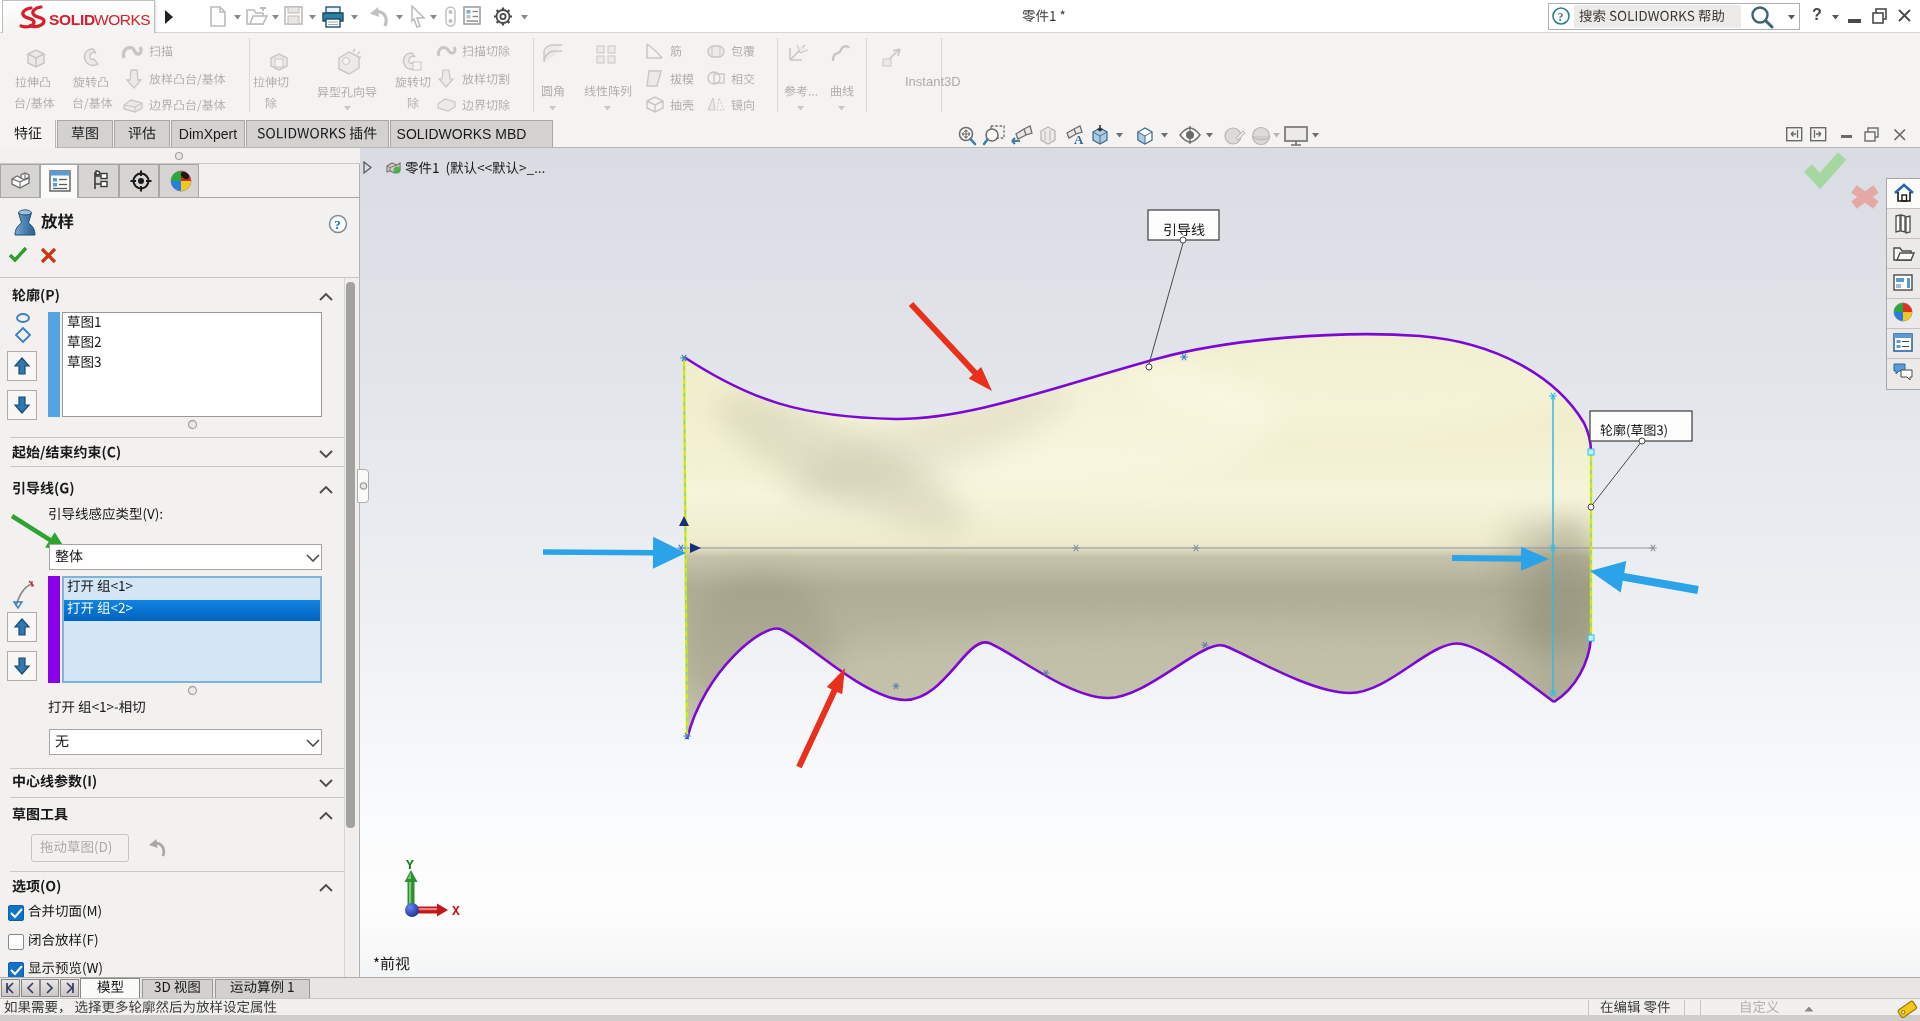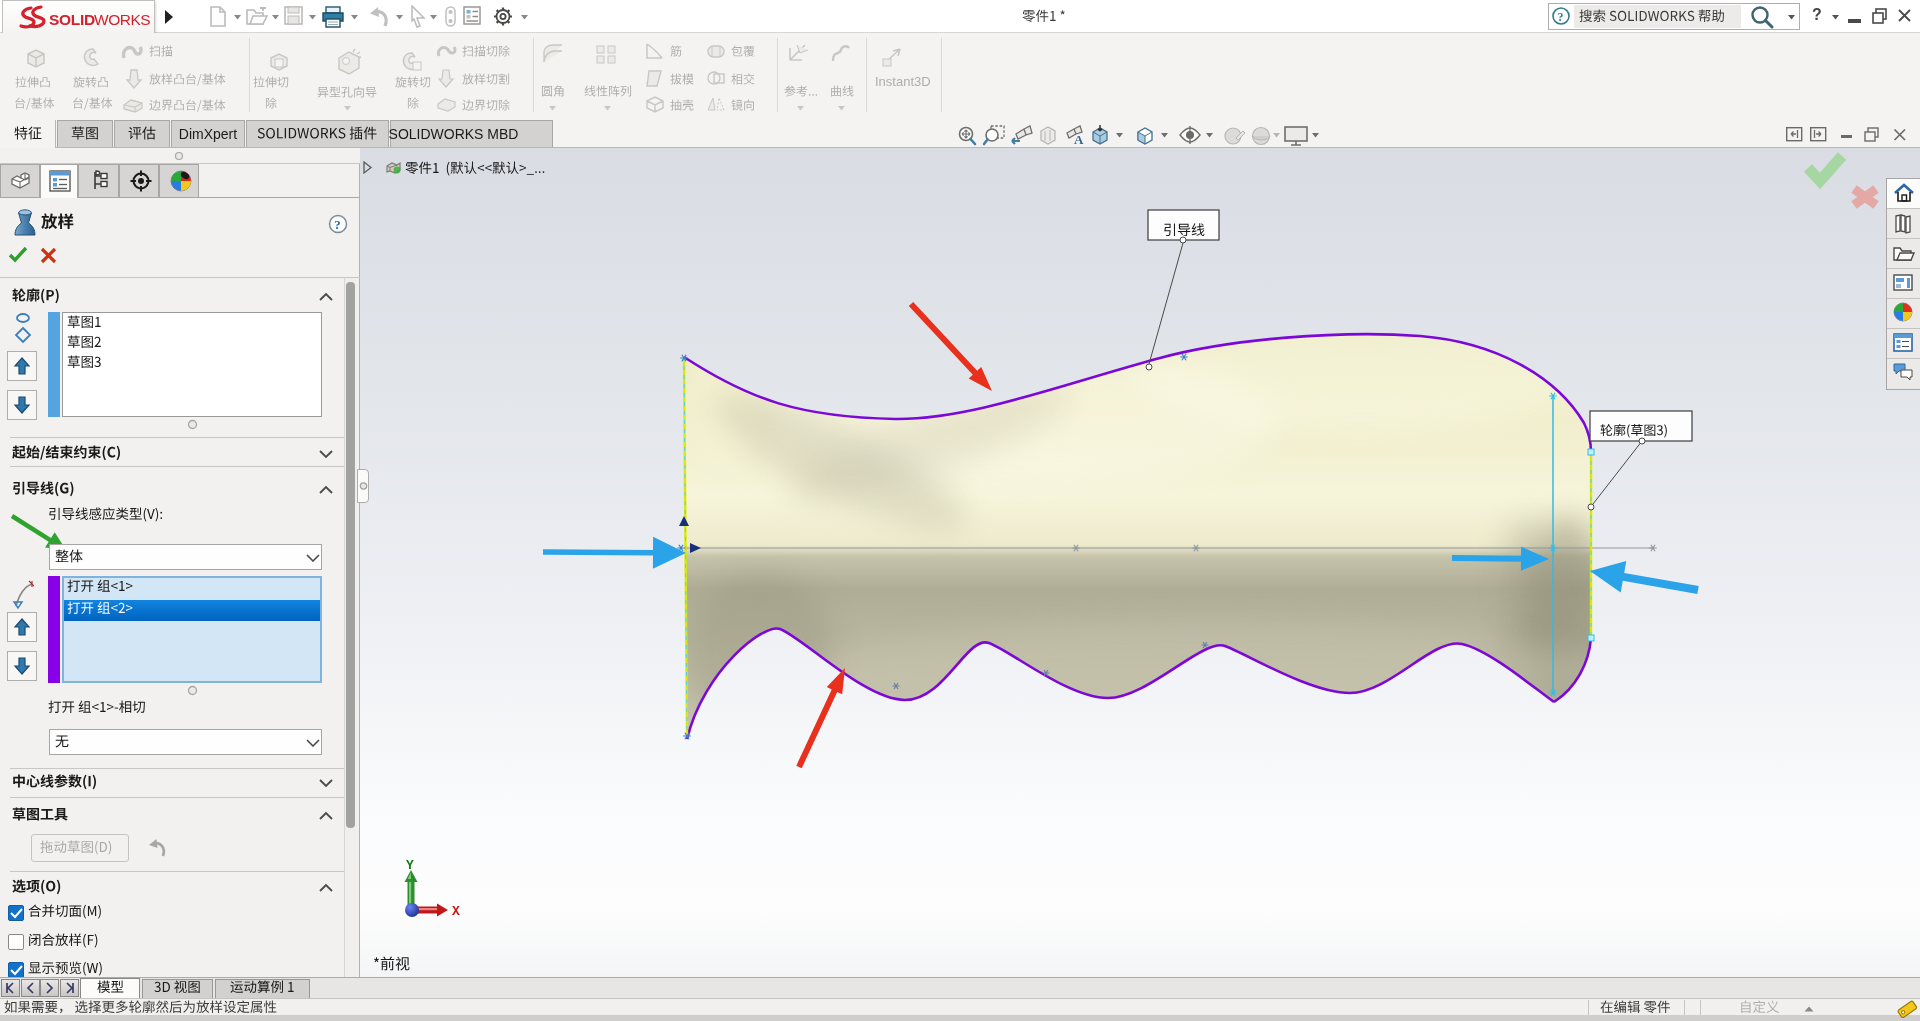--- a/index.html
+++ b/index.html
@@ -517,21 +517,21 @@
     <use href="#gr66f2" x="0"></use>
     <use href="#gr7ebf" x="1000"></use>
   </svg>
 <svg class="abs" style="left:838px;top:106px;" width="8" height="6" viewBox="0 0 8 6">
     <path d="M0,0 L7,0 L3.5,4.5 Z" fill="#c9c7c4"></path>
   </svg>
 <svg class="abs" style="left:880px;top:44px;" width="30" height="26" viewBox="0 0 30 26">
     <path d="M6,18 L20,5 M20,5 l-2,7 M20,5 l-7,2" stroke="#c9c7c4" stroke-width="1.6" fill="none"></path>
     <rect x="3" y="15" width="8" height="7" fill="#eceae7" stroke="#c9c7c4"></rect>
   </svg>
-<div class="abs" style="left:875px;top:74px;font-size:13px;color:#afada9">Instant3D</div>
+<div class="abs" style="left:905px;top:74px;font-size:13px;color:#afada9">Instant3D</div>
 <div class="abs" style="left:0px;top:120px;width:1920px;height:28px;background:#f4f3f1;border-bottom:1px solid #b9b7b5"></div>
 <div class="abs" style="left:0px;top:120px;width:56px;height:28px;background:#f4f3f1;border-right:1px solid #b9b7b5"></div>
 <div class="abs" style="left:57px;top:120px;width:56px;height:27px;background:#d3d2d0;border:1px solid #a9a7a5;border-bottom:none"></div>
 <div class="abs" style="left:114px;top:120px;width:56px;height:27px;background:#d3d2d0;border:1px solid #a9a7a5;border-bottom:none"></div>
 <div class="abs" style="left:171px;top:120px;width:74px;height:27px;background:#d3d2d0;border:1px solid #a9a7a5;border-bottom:none"></div>
 <div class="abs" style="left:246px;top:120px;width:143px;height:27px;background:#d3d2d0;border:1px solid #a9a7a5;border-bottom:none"></div>
 <div class="abs" style="left:390px;top:120px;width:163px;height:27px;background:#d3d2d0;border:1px solid #a9a7a5;border-bottom:none"></div>
 <svg style="position:absolute;left:14px;top:126px;overflow:visible" width="28.0" height="14" viewBox="0 -880 2000 1000" fill="#1a1a1a">
     <use href="#gr7279" x="0"></use>
     <use href="#gr5f81" x="1000"></use>
@@ -552,21 +552,21 @@
     <use href="#gr49" x="1881"></use>
     <use href="#gr44" x="2174"></use>
     <use href="#gr57" x="2862"></use>
     <use href="#gr4f" x="3740"></use>
     <use href="#gr52" x="4482"></use>
     <use href="#gr4b" x="5117"></use>
     <use href="#gr53" x="5763"></use>
     <use href="#gr63d2" x="6583"></use>
     <use href="#gr4ef6" x="7583"></use>
   </svg>
-<div class="abs" style="left:372px;top:126px;width:163px;text-align:center;font-size:14px;color:#1a1a1a">SOLIDWORKS MBD</div>
+<div class="abs" style="left:380px;top:126px;width:163px;text-align:center;font-size:14px;color:#1a1a1a">SOLIDWORKS MBD</div>
 <svg class="abs" style="left:956px;top:125px;" width="22" height="22" viewBox="0 0 22 22">
     <circle cx="10" cy="9" r="6.5" fill="#fdfdfd" stroke="#6e6e6c" stroke-width="1.6"></circle>
     <path d="M10,5 l0,8 M6,9 l8,0 M10,5 l-1.6,1.6 M10,5 l1.6,1.6 M10,13 l-1.6,-1.6 M10,13 l1.6,-1.6 M6,9 l1.6,-1.6 M6,9 l1.6,1.6 M14,9 l-1.6,-1.6 M14,9 l-1.6,1.6" stroke="#6e6e6c" stroke-width="1.1" fill="none"></path>
     <path d="M14.5,14 L19,19" stroke="#3e7fa8" stroke-width="2.6" stroke-linecap="round"></path>
   </svg>
 <svg class="abs" style="left:983px;top:125px;" width="22" height="22" viewBox="0 0 22 22">
     <rect x="8" y="1" width="13" height="12" fill="none" stroke="#6e6e6c" stroke-width="1.3" stroke-dasharray="2.5,1.8"></rect>
     <circle cx="9" cy="10" r="6" fill="#fdfdfd" stroke="#6e6e6c" stroke-width="1.6"></circle>
     <path d="M4.5,14.5 L1,19" stroke="#3e7fa8" stroke-width="2.6" stroke-linecap="round"></path>
   </svg>

